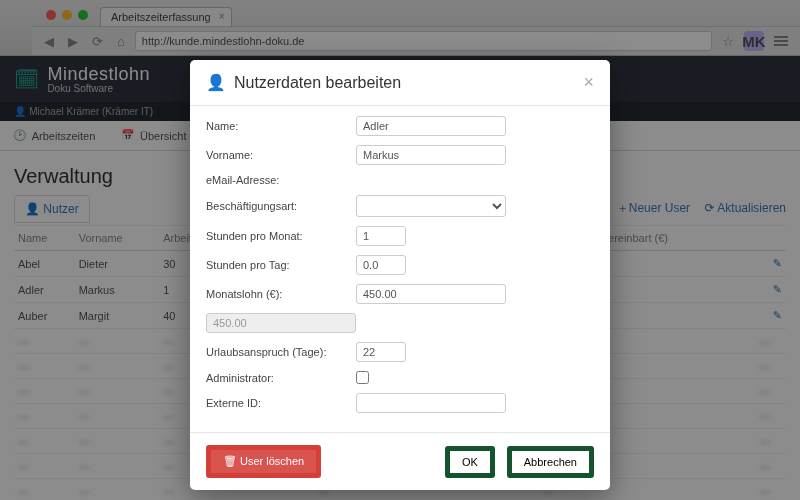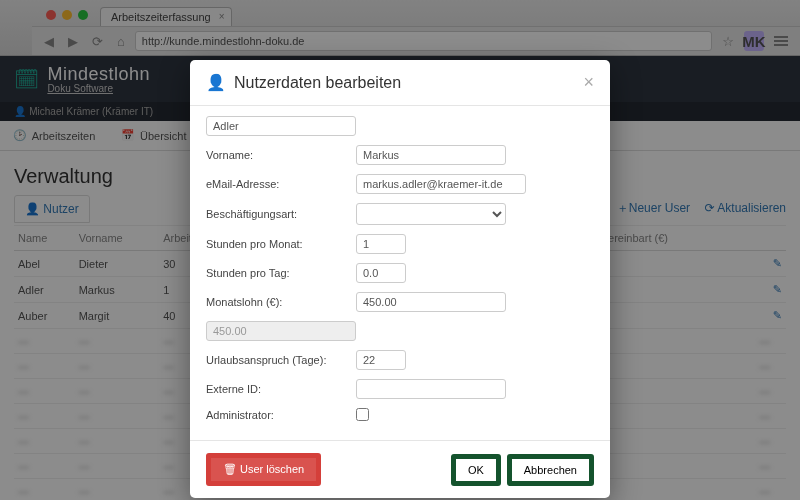--- a/index.html
+++ b/index.html
@@ -18,21 +18,21 @@
 .url { flex:1; background:#fff; border:1px solid #ccc; border-radius:3px; padding:3px 6px; font-size:11px; color:#555;}
 .avatar { width:20px; height:20px; background:#c4b5fd; border-radius:3px; display:flex; align-items:center; justify-content:center; font-size:15px; color:#555; font-weight:bold;text-align:right;}
 .menu-icon { display:flex; flex-direction:column; gap:2px; padding:4px;}
 .menu-icon span{width:14px;height:2px;background:#888;}
 
 
 .app { background:#fff; }
 .app-header { background:#2f3540; color:#fff; padding:8px 14px; display:flex; align-items:center; gap:8px;}
 .logo-icon { color:#1fc1a6; font-size:20px;}
 .brand-main { font-size:18px; font-weight:300; letter-spacing:0.5px;}
-.brand-sub { font-size:10px; color:#ccc; display:block; margin-top:-2px;text-decoration:underline;}
+.brand-sub { font-size:10px; color:#ccc; display:block; margin-top:-2px;}
 .userbar { background:#262b33; color:#aaa; font-size:10px; padding:4px 14px;}
 .navtabs { border-bottom:1px solid #ddd; display:flex; font-size:11px;}
 .navtab { padding:7px 12px; color:#555; border:1px solid transparent; display:flex; gap:5px; align-items:center;}
 .navtab.active { background:#fff;}
 .content { padding:10px 14px; filter: blur(0px);}
 .page-title { font-size:20px; font-weight:400; color:#333; margin:4px 0 10px;}
 .subnav { display:flex; justify-content:space-between; align-items:center; margin-bottom:8px;gap:26px;}
 .subnav .left a { color:#337ab7; font-size:12px; padding:6px 10px; border:1px solid #ddd; border-radius:3px 3px 0 0; text-decoration:none;}
 .subnav .right a { color:#337ab7; font-size:12px; margin-left:10px; text-decoration:none;}
 table { width:100%; border-collapse:collapse; font-size:11px; color:#555;}
@@ -50,21 +50,21 @@
 .modal-body { padding:10px 16px; max-height:340px; overflow-y:auto;}
 .form-row { display:flex; align-items:center; margin-bottom:9px; font-size:11px;}
 .form-row label { width:150px; color:#444;}
 .form-row input, .form-row select { flex:1; max-width:150px; border:1px solid #ccc; border-radius:3px; padding:3px 6px; font-size:11px; background:#fff; color:#555;}
 .form-row input[readonly]{ background:#eee; color:#999;}
 .form-row input[type=checkbox]{ flex:none; width:auto; max-width:none;}
 .form-row.wide input { max-width:170px;}
 .modal-foot { padding:12px 16px; border-top:1px solid #e5e5e5; display:flex; justify-content:space-between; align-items:center;}
 .btn { border:5px solid #14532d; background:#fff; padding:5px 12px; font-size:11px; border-radius:3px; cursor:pointer;}
 .btn-danger { background:#d9534f; border-color:#d43f3a; color:#fff;}
-.btn-group { display:flex; gap:6px;}
+.btn-group { display:flex; gap:12px;}
 .icon { font-style:normal; }
 </style>
 </head>
 <body>
 
 <div class="chrome">
   <div class="tabbar">
     <div class="mac-dots">
       <div class="mac-dot red"></div>
       <div class="mac-dot yel"></div>
@@ -227,29 +227,29 @@
 <div class="modal">
   <div class="modal-head">
     <h3>
         <span class="icon">👤</span>
         <span>Nutzerdaten bearbeiten</span>
       </h3>
     <span class="close">×</span>
   </div>
   <div class="modal-body">
     <div class="form-row">
+        <label>Name:</label>
         <input value="Adler" style="">
       </div>
     <div class="form-row">
         <label>Vorname:</label>
         <input value="Markus" style="">
       </div>
     <div class="form-row wide">
         <label>eMail-Adresse:</label>
-        <input value="markus.adler@kraemer-it.de" style="">
       </div>
     <div class="form-row">
         <label>Beschäftigungsart:</label>
         <select><option></option></select>
       </div>
     <div class="form-row">
         <label>Stunden pro Monat:</label>
         <input style="max-width: 50px;" value="1">
       </div>
     <div class="form-row">
@@ -261,26 +261,26 @@
         <input value="450.00" style="">
       </div>
     <div class="form-row">
         <input readonly="" value="450.00" style="">
       </div>
     <div class="form-row">
         <label>Urlaubsanspruch (Tage):</label>
         <input style="max-width: 50px;" value="22">
       </div>
     <div class="form-row">
+        <label>Administrator:</label>
+        <input type="checkbox" style="">
+      </div>
+    <div class="form-row">
         <label>Externe ID:</label>
         <input value="" style="">
-      </div>
-    <div class="form-row">
-        <label>Administrator:</label>
-        <input type="checkbox" style="">
       </div>
   </div>
   <div class="modal-foot">
     <button class="btn btn-danger"><span class="icon">🗑</span> <span>User löschen</span></button>
     <div class="btn-group">
       <button class="btn">OK</button>
       <button class="btn">Abbrechen</button>
     </div>
   </div>
 </div>

